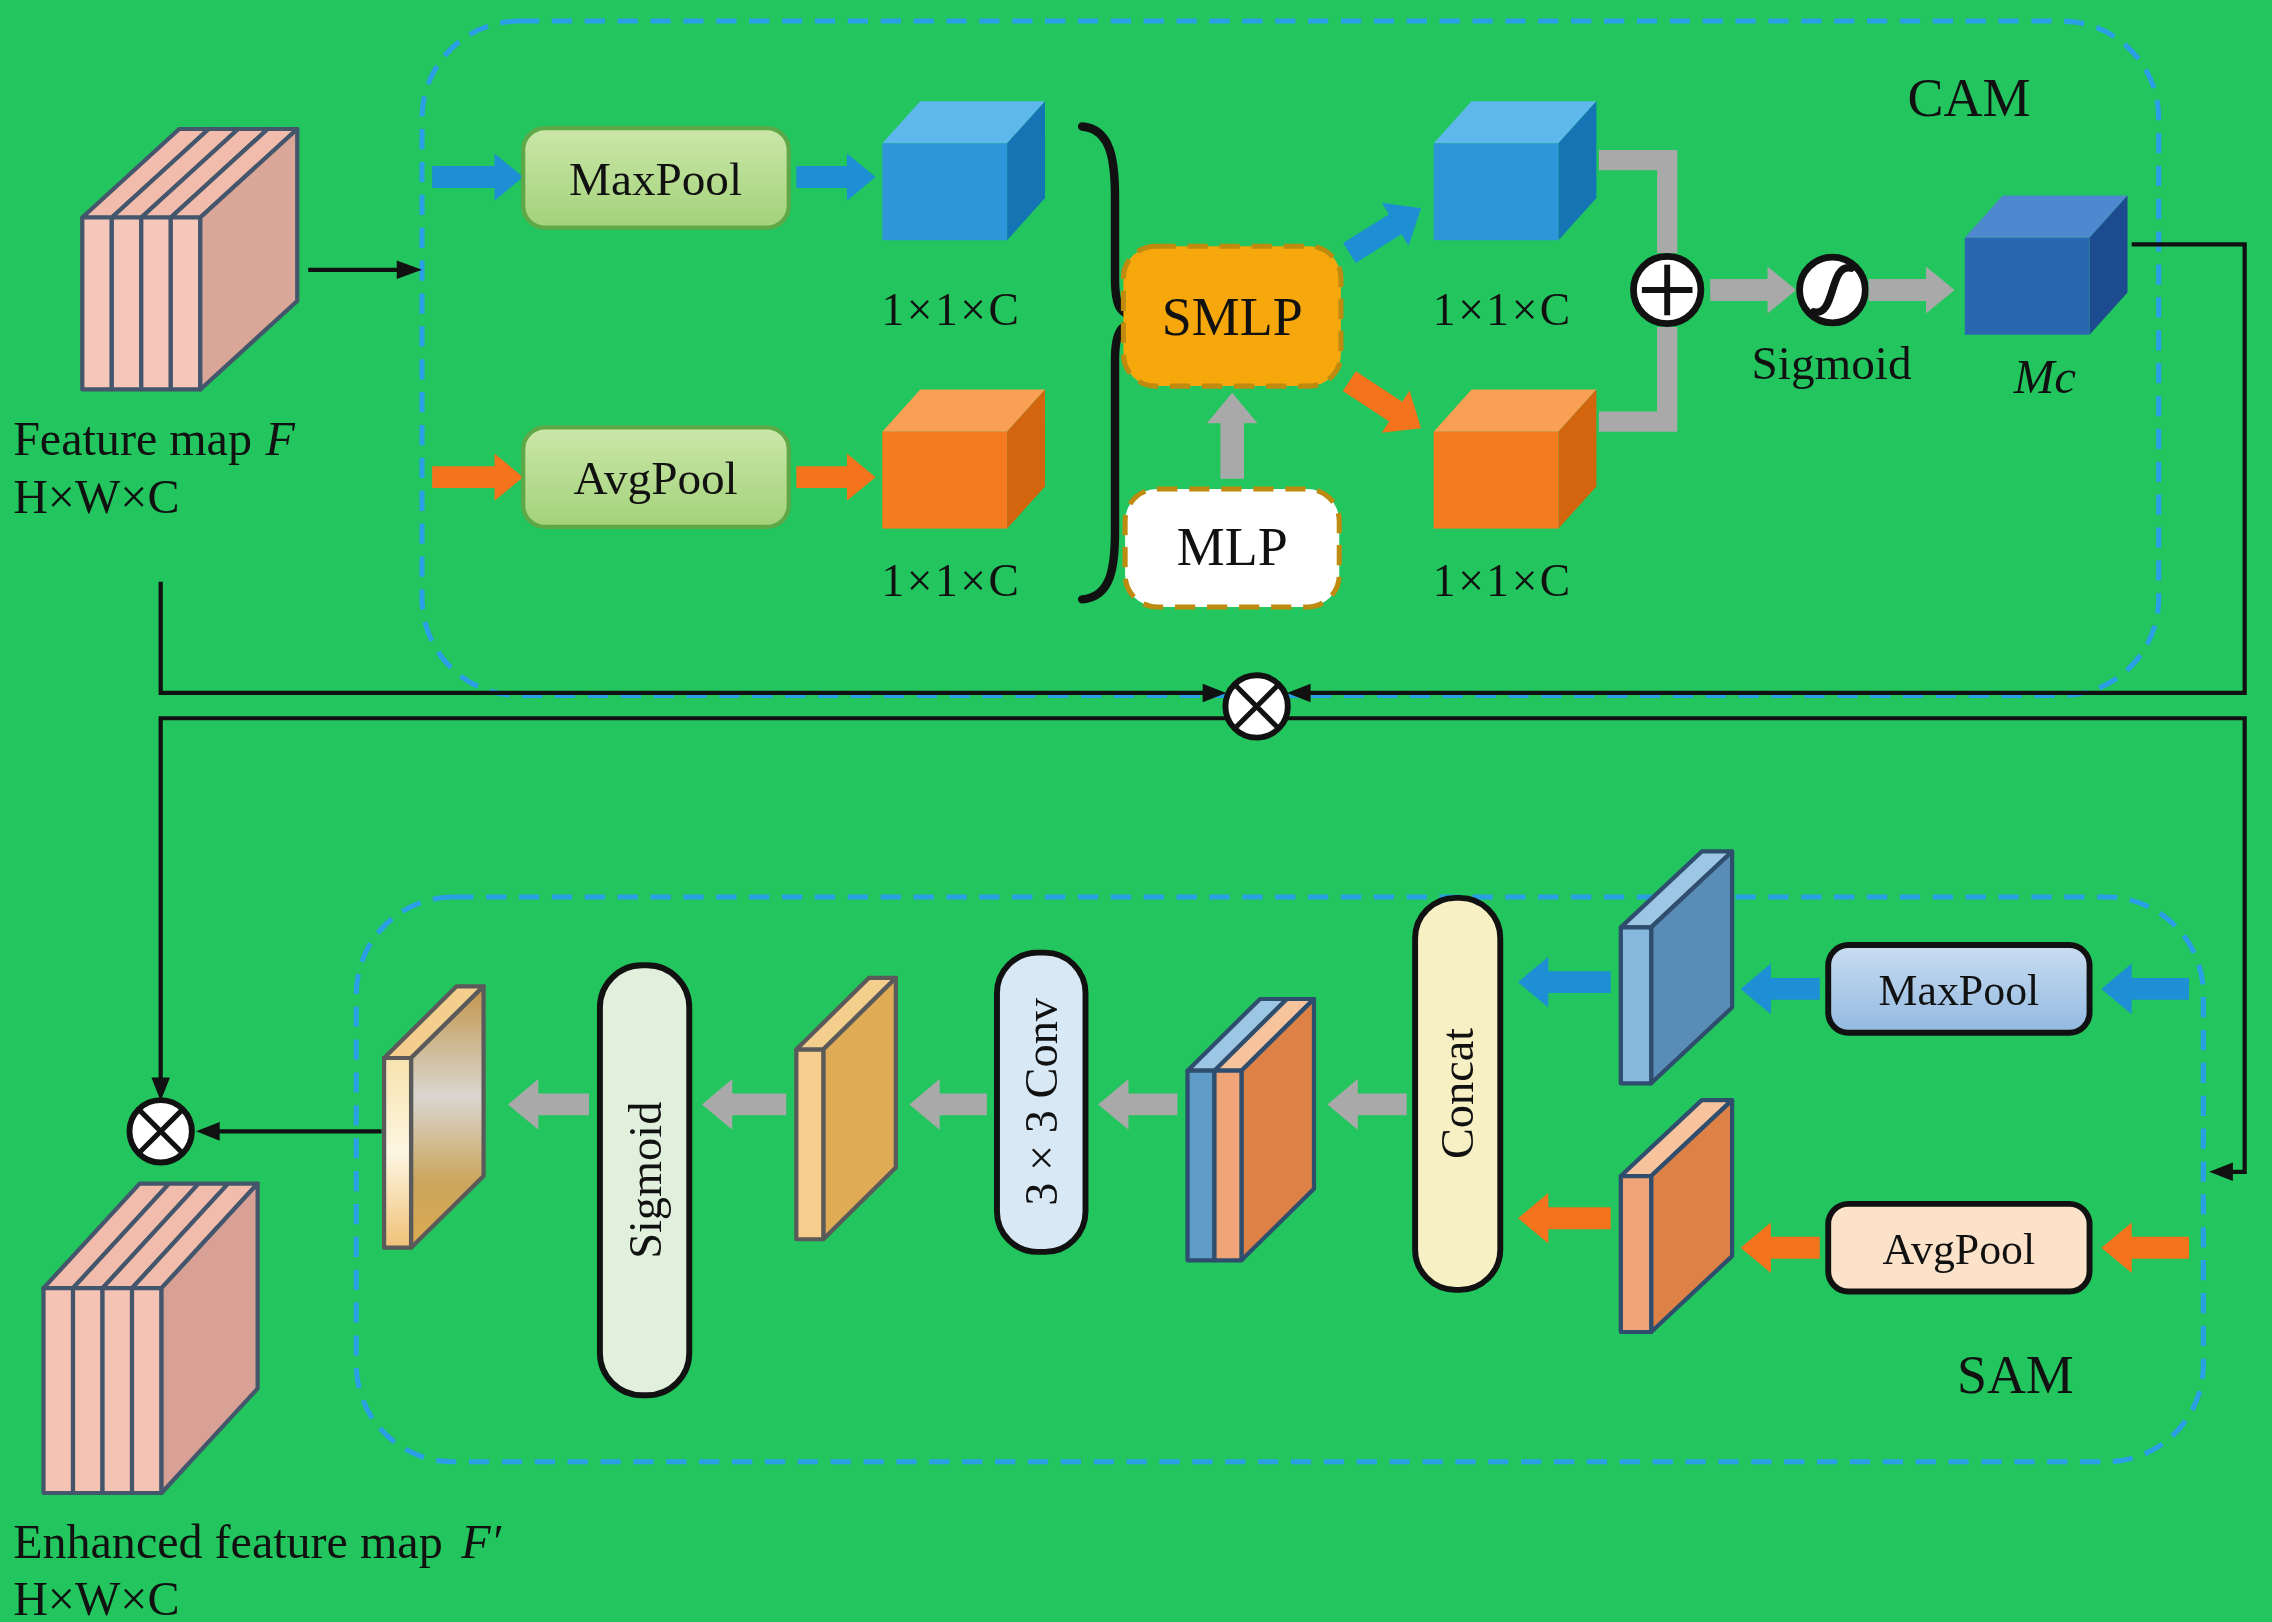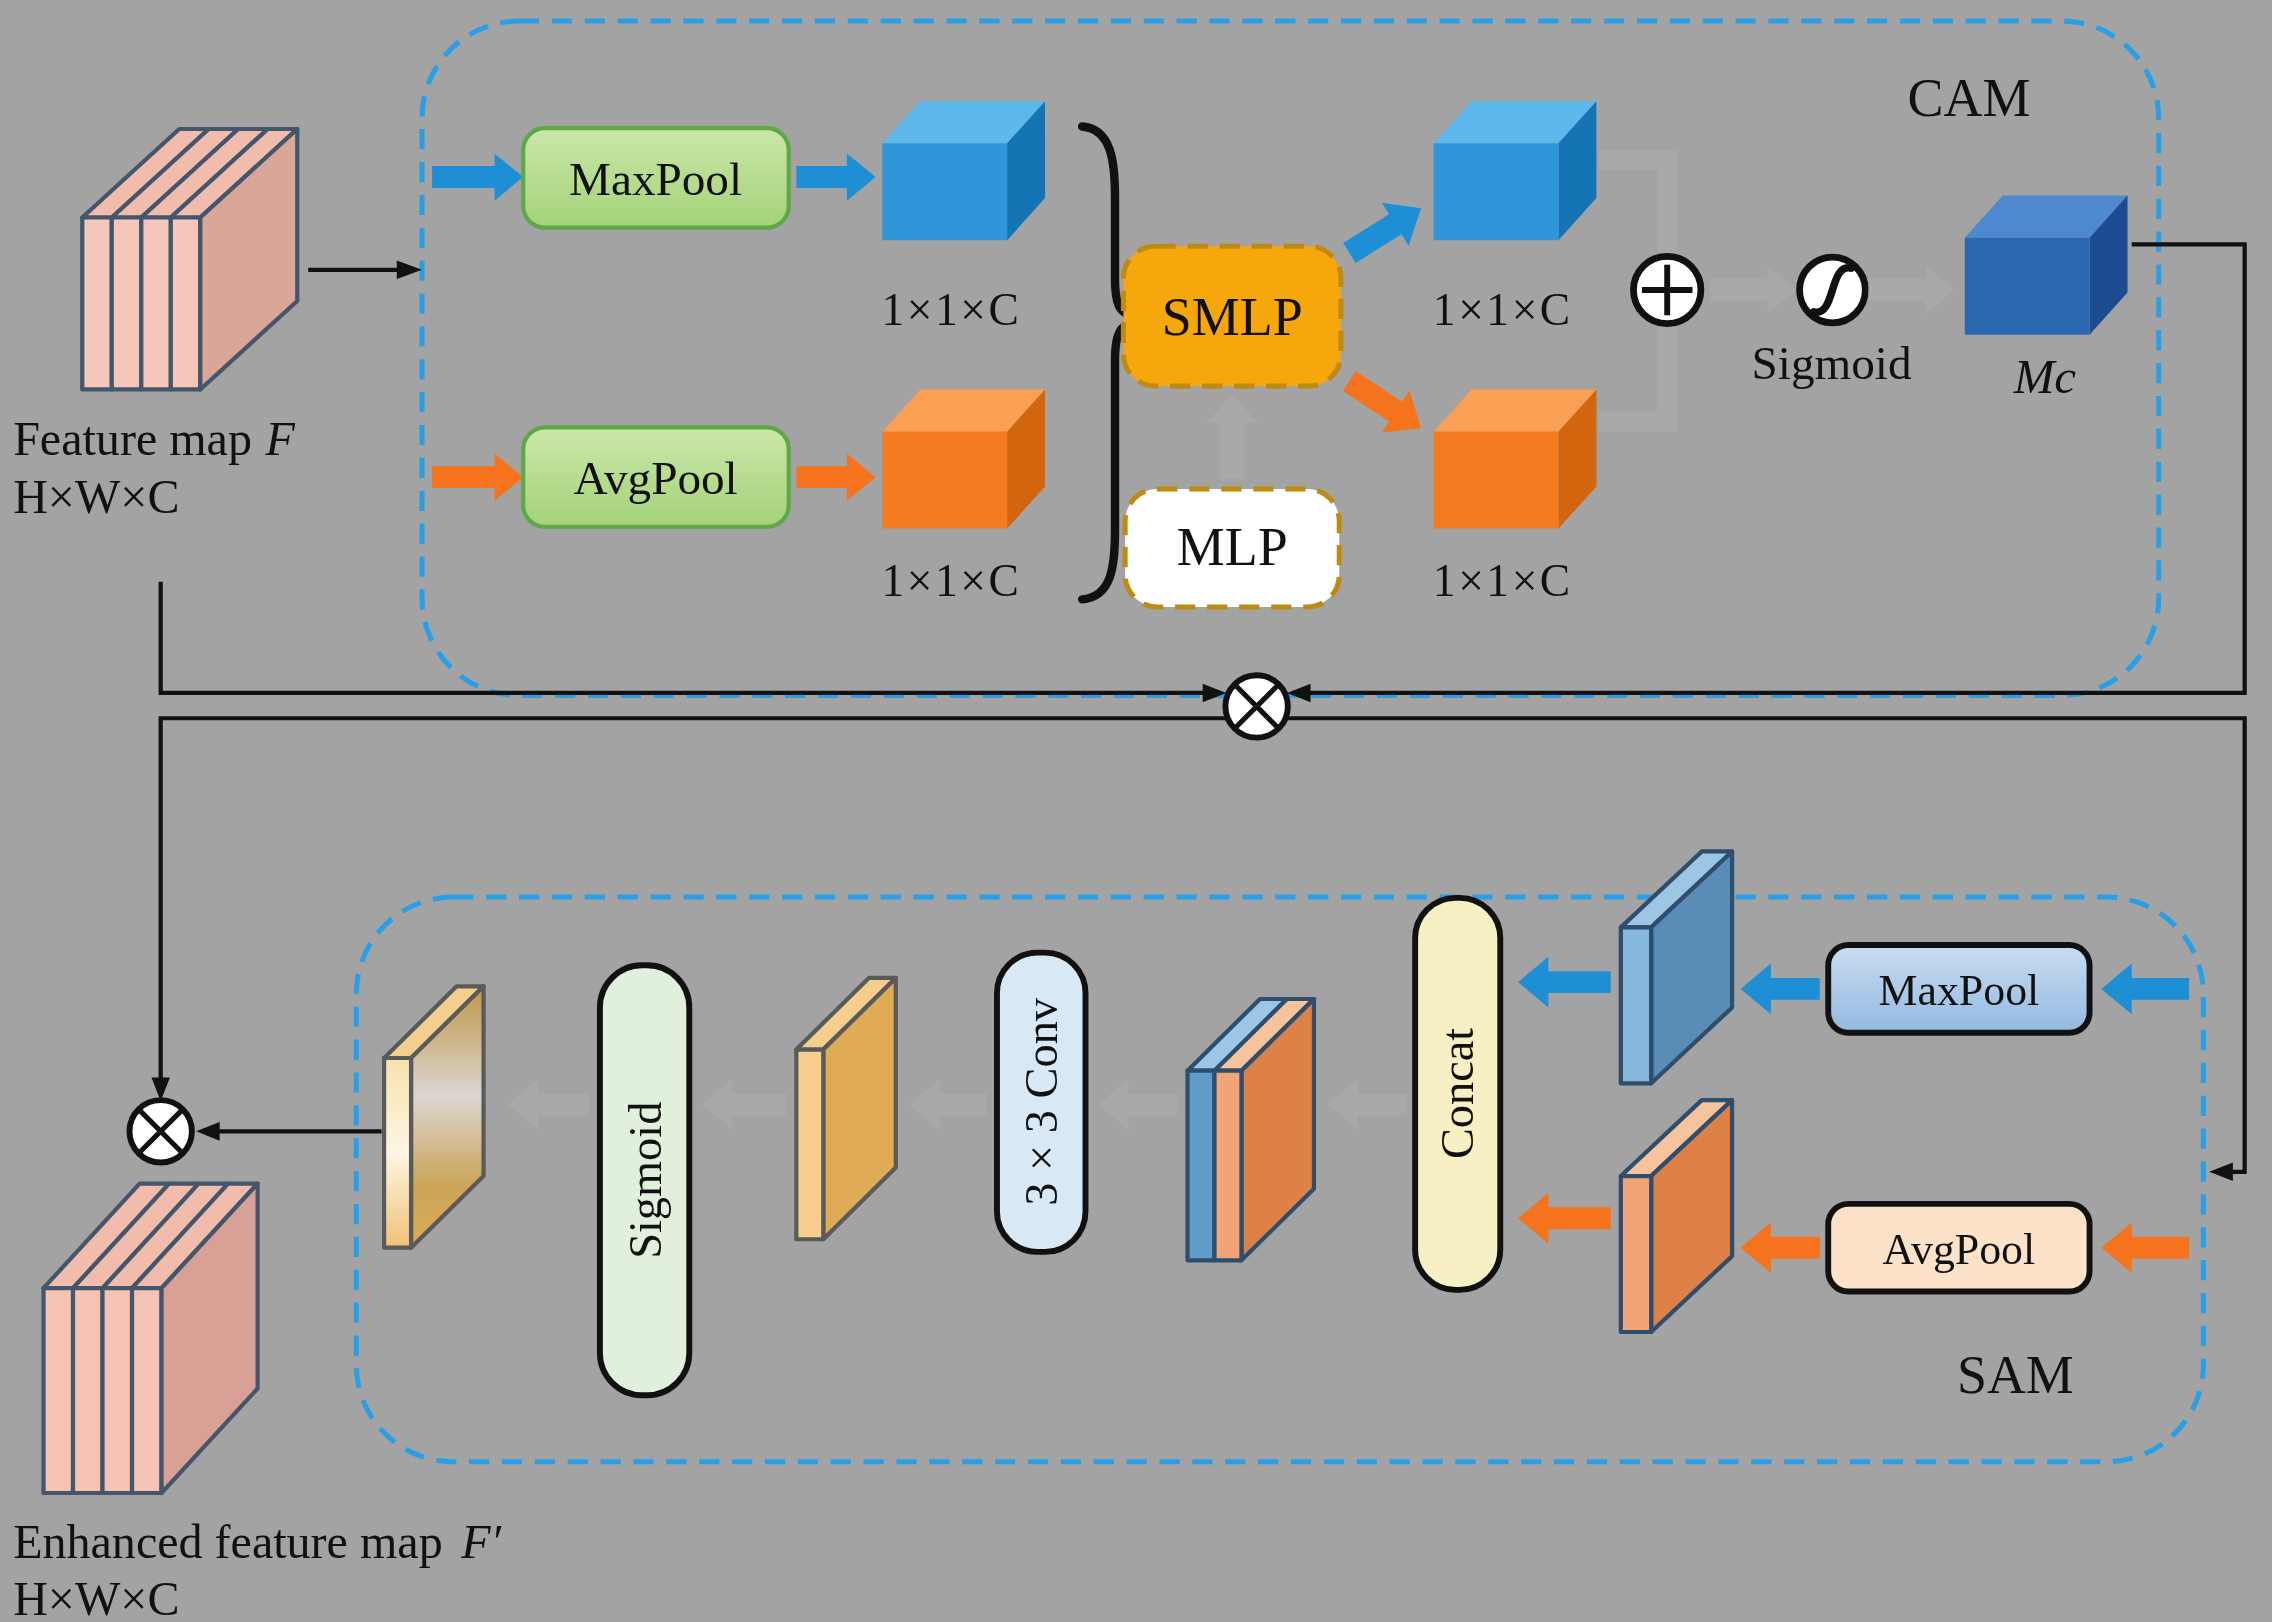--- a/index.html
+++ b/index.html
@@ -1,16 +1,16 @@
 <!DOCTYPE html>
 <html style="font-size:13.5px"><head>
 <meta charset="utf-8">
 <style>
   html,body{margin:0;padding:0;background:#ffffff;}
-  .stage{position:relative;width:2273px;height:1622px;background:#a3a3a3;overflow:hidden;}
+  .stage{position:relative;width:2273px;height:1622px;background:#22c55e;overflow:hidden;}
   svg{display:block;}
   text{font-family:"Liberation Serif","DejaVu Serif",serif;fill:#111111;}
   .t-box{font-size:56px;}
   .t-box-sm{font-size:52px;}
   .t-title{font-size:64px;}
   .t-dim{font-size:54px;letter-spacing:3px;}
   .t-label{font-size:57px;}
   .t-vert{font-size:55px;}
   .blk{stroke:#111111;stroke-width:5;fill:none;}
 </style>

